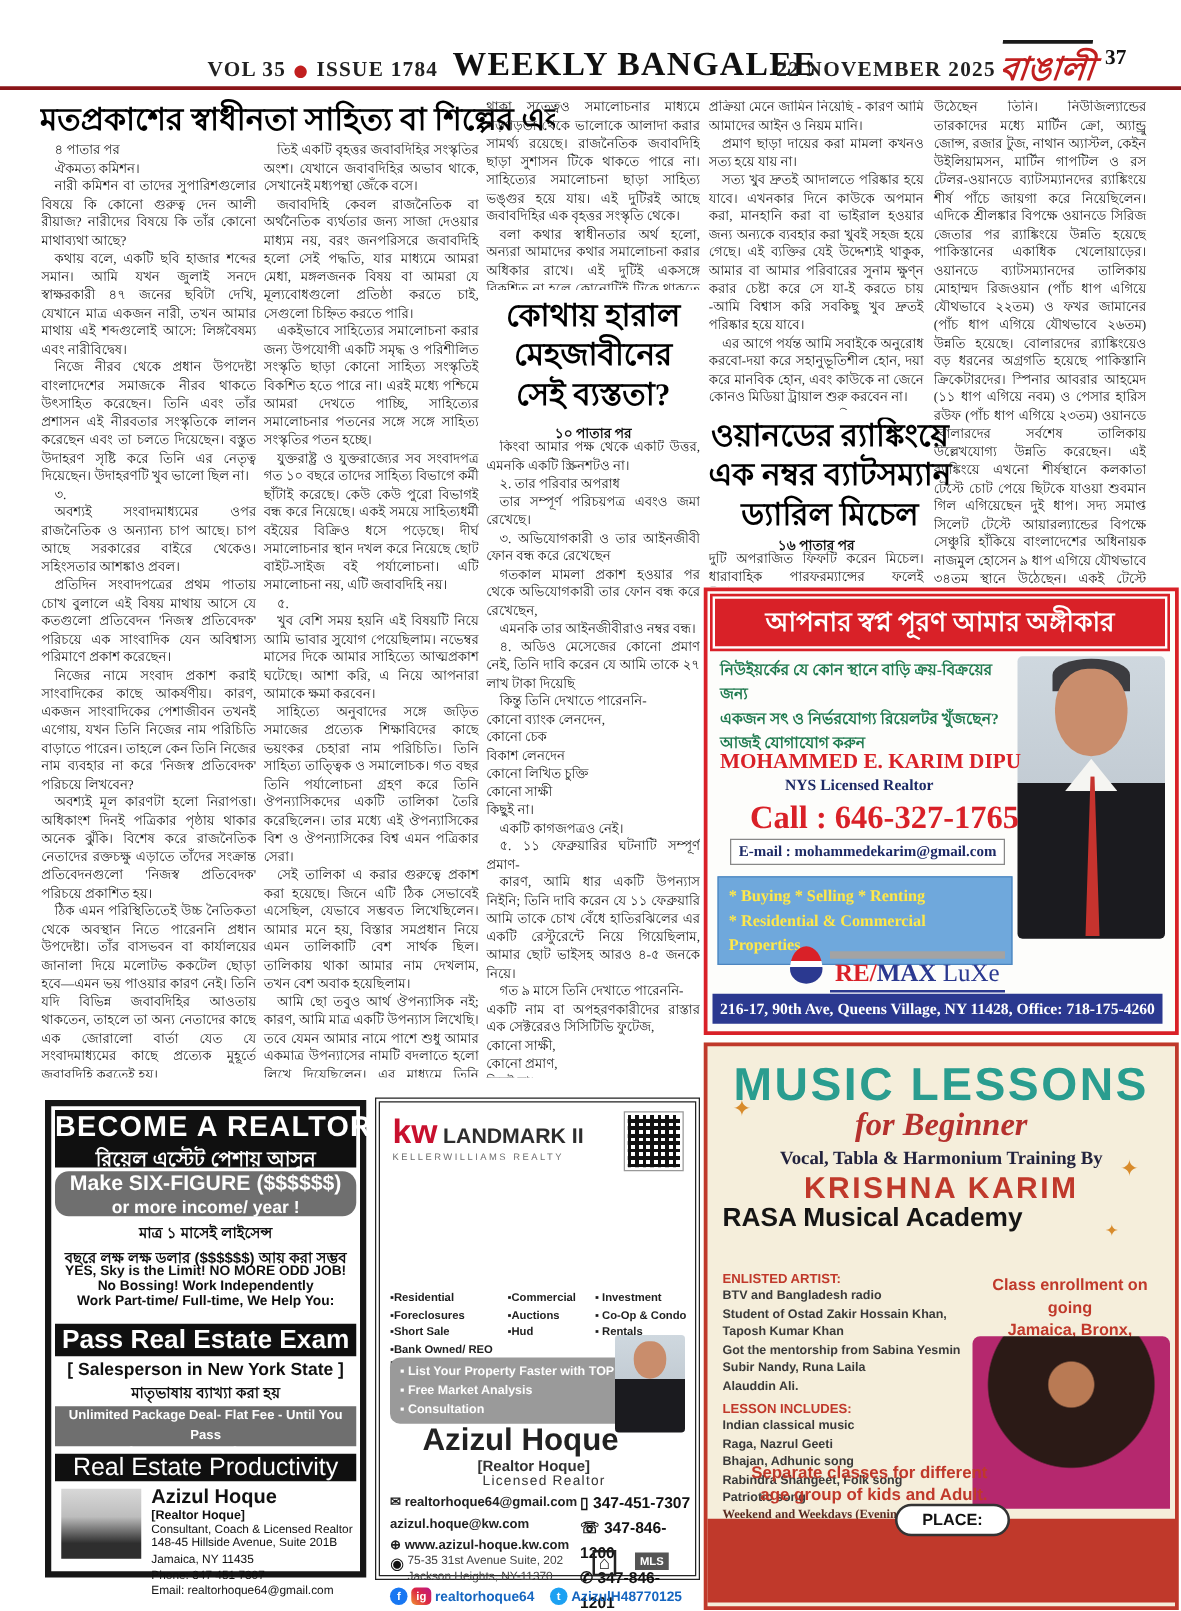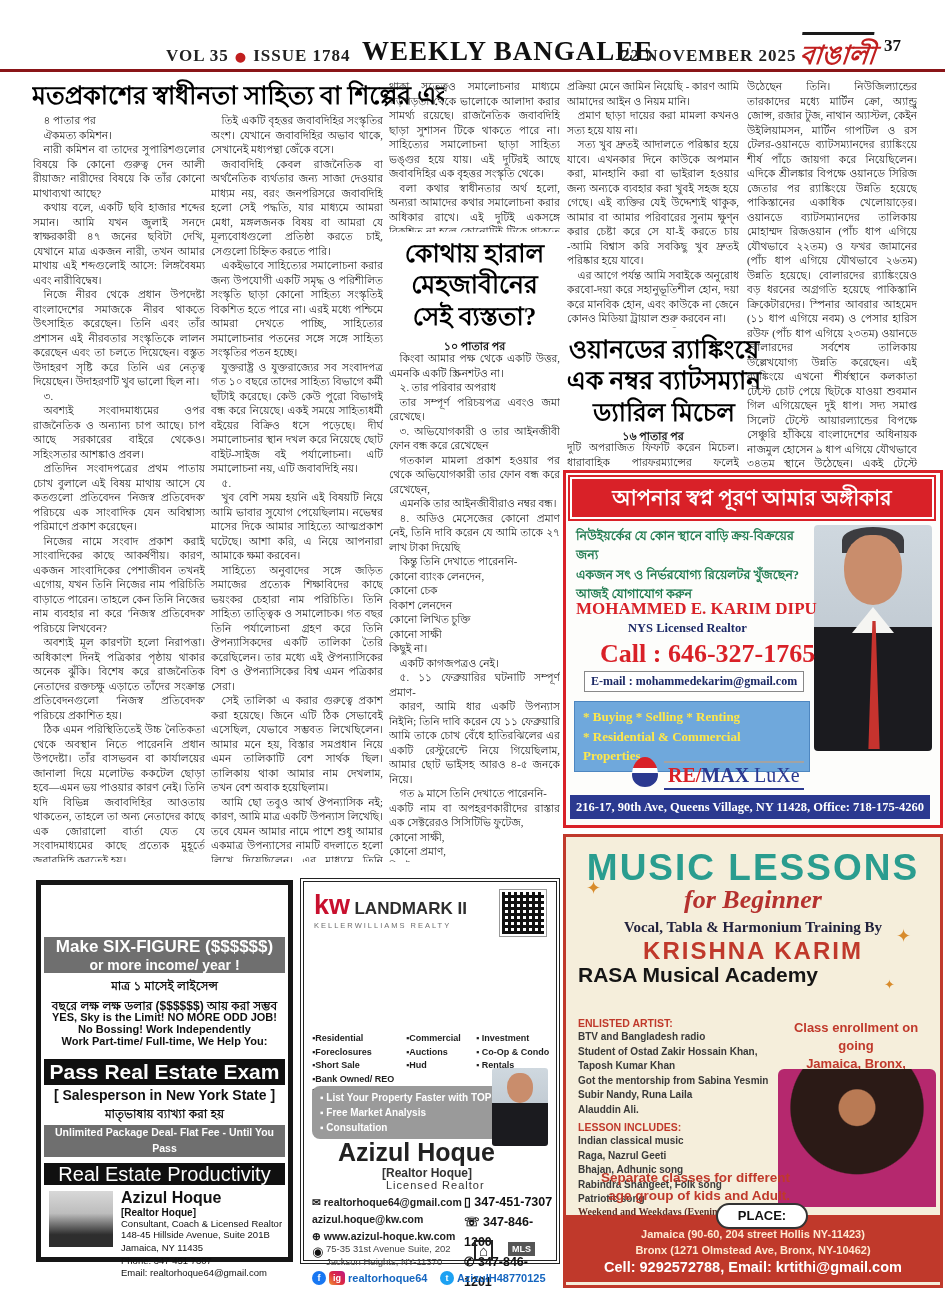--- a/index.html
+++ b/index.html
@@ -25,21 +25,21 @@
   .dipu{border:3px solid #d92128;background:#fdfdfb;}
   .dipu-banner{background:#d92128;color:#fff;font-weight:bold;font-size:21px;text-align:center;
                line-height:38px;white-space:nowrap;overflow:hidden;border:2px solid #fff;outline:2px solid #d92128;}
   .dipu-bn{color:#1f7a4f;font-weight:bold;font-size:12.5px;line-height:1.55;white-space:pre-line;}
   .dipu-name{color:#d92128;font-weight:bold;font-size:17px;white-space:nowrap;}
   .dipu-nys{color:#1d2a66;font-weight:bold;font-size:12.5px;}
   .dipu-call{color:#d92128;font-weight:bold;font-size:26px;white-space:nowrap;}
   .dipu-email{color:#1d2a66;font-weight:bold;font-size:12px;border:1px solid #888;padding:2px 6px;background:#fff;white-space:nowrap;}
   .dipu-serv{background:#6fa8dc;color:#ffe84a;font-weight:bold;font-size:13px;line-height:1.5;
              padding:5px 8px;white-space:pre-line;border:1px solid #4d86c0;}
-  .remax-word{font-weight:bold;font-size:20px;white-space:nowrap;border-bottom:2px solid #2b3990;border-top:2px solid #a3a3a3;padding:1px 4px;}
+  .remax-word{font-weight:bold;font-size:20px;white-space:nowrap;border-bottom:2px solid #2b3990;border-top:6px solid #a3a3a3;padding:1px 4px;}
   .remax-re{color:#d92128;} .remax-max{color:#2b3990;} .remax-luxe{color:#2b3990;font-weight:normal;}
   .dipu-addr{background:#2b3990;color:#fff;font-weight:bold;font-size:12.5px;text-align:center;line-height:24px;white-space:nowrap;overflow:hidden;}
   .balloon{width:26px;height:30px;border-radius:50% 50% 50% 50%/60% 60% 40% 40%;
            background:linear-gradient(#d92128 38%,#ffffff 38%,#ffffff 55%,#2b3990 55%);}
   .photo-suit{background:linear-gradient(180deg,#cfd8df 0%,#c3ccd4 45%,#1b1b1f 45%);}
   .face{background:#c98d6c;border-radius:45% 45% 50% 50%;}
   .hair{background:#3c3c40;border-radius:50% 50% 0 0;}
   .shirt{background:#f5f5f2;clip-path:polygon(50% 0,100% 100%,0 100%);}
   .tie{background:#c6332e;clip-path:polygon(40% 0,60% 0,85% 100%,15% 100%);}
   
@@ -238,29 +238,30 @@
 Rabindra Shangeet, Folk song
 Patriotic song</div>
 
     <div class="abs music-classes" style="left:12px;top:332px;width:212px;text-align:right;">Separate classes for different
 age group of kids  and Adult.</div>
     <div class="abs music-sched" style="left:12px;top:368px;width:200px;">Weekend and Weekdays (Evening)
 in person and zoom class availability.
 One class per week- Time flexible.</div>
 
     <div class="abs music-footer" style="left:0;top:378px;width:374px;height:67px;">
-      <div class="abs music-place" style="left:0;top:12px;width:374px;">Jamaica (90-60, 204 street Hollis NY-11423)
-Bronx (1271 Olmstead Ave, Bronx, NY-10462)</div>
-      <div class="abs music-cell" style="left:0;top:44px;width:374px;">Cell: 9292572788, Email: krtithi@gmail.com</div>
     </div>
     <div class="abs place-pill" style="left:150px;top:366px;width:88px;height:22px;">PLACE:</div>
   </div>
 
   <div class="abs br" style="left:36px;top:880px;width:247px;height:372px;">
-    <div class="abs br-gray" style="left:3px;top:52px;width:241px;height:36px;">
+    <div class="abs br-black" style="left:3px;top:3px;width:241px;height:46px;">
+      <div class="br-t1">BECOME A REALTOR</div>
+      <div class="br-t2">রিয়েল এস্টেট পেশায় আসুন</div>
+    </div>
+    <div class="abs br-gray" style="left:3px;top:52px;width:241px;height:36px;border-radius:11px;">
       <div style="font-size:17px;font-weight:bold;white-space:nowrap;">Make SIX-FIGURE ($$$$$$)</div>
       <div style="font-size:14px;font-weight:bold;">or more income/ year !</div>
     </div>
     <div class="abs br-center" style="left:3px;top:92px;width:241px;font-size:12px;">মাত্র ১ মাসেই লাইসেন্স
 বছরে লক্ষ লক্ষ ডলার ($$$$$$) আয় করা সম্ভব</div>
     <div class="abs br-center" style="left:3px;top:126px;width:241px;font-size:11px;font-family:'Liberation Sans',sans-serif;">YES, Sky is the Limit! NO MORE ODD JOB!
 No Bossing! Work Independently
 Work Part-time/ Full-time, We Help You:</div>
     <div class="abs br-black" style="left:3px;top:174px;width:241px;height:26px;font-size:21px;font-weight:bold;line-height:26px;">Pass Real Estate Exam</div>
     <div class="abs br-center" style="left:3px;top:202px;width:241px;font-size:14px;">[ Salesperson in New York State ]</div>

